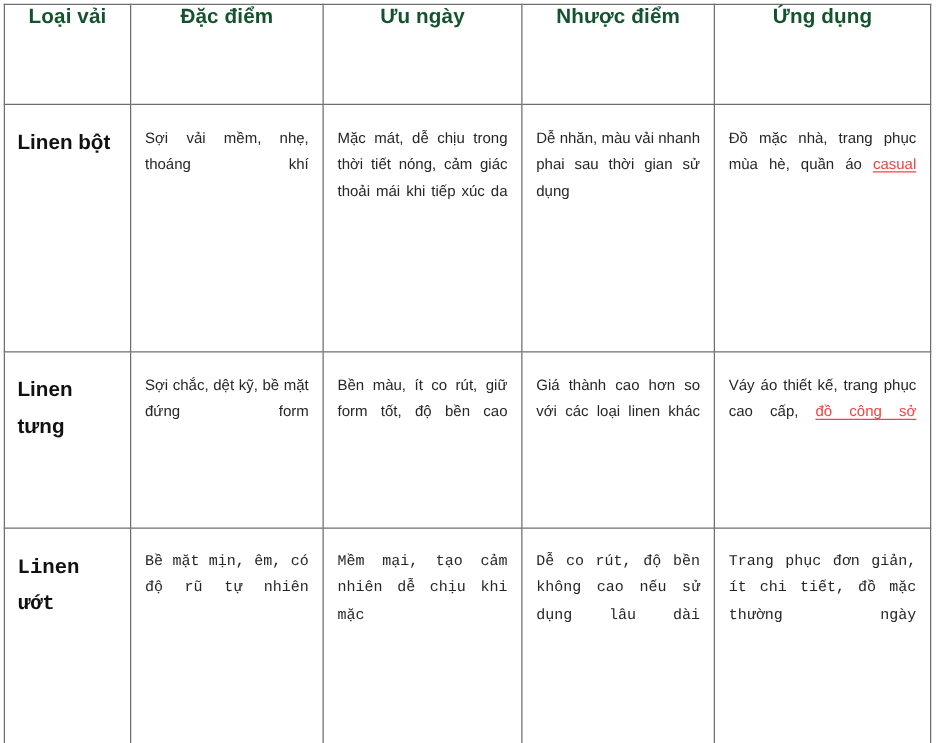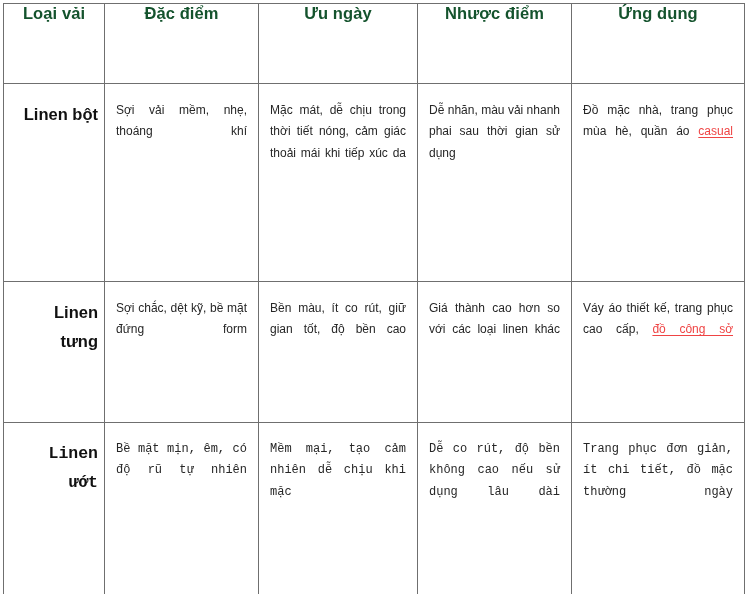--- a/index.html
+++ b/index.html
@@ -65,21 +65,21 @@
     font-size: 12px;
     line-height: 1.78;
     text-align: justify;
     text-justify: inter-word;
     color: #262626;
     hyphens: none;
   }
 
   tbody td.rowhead {
     font-weight: bold;
-    text-align: right;
+    text-align: left;
     color: #111111;
     padding-left: 10px;
     padding-right: 6px;
     font-size: 16.5px;
   }
 
   tbody tr.r1 td { height: 198px; }
   tbody tr.r2 td { height: 141px; }
   tbody tr.r3 td { height: 198px; font-family: Liberation Mono, monospace; }
 
@@ -143,21 +143,21 @@
           <span class="cell-text"><span>Đồ mặc nhà, trang phục mùa hè, quần áo </span><a class="inline-link">casual</a><span></span></span>
         </td>
       </tr>
 
       <tr class="r2">
         <td class="rowhead">Linen tưng</td>
         <td>
           <span class="cell-text">Sợi chắc, dệt kỹ, bề mặt đứng form</span>
         </td>
         <td>
-          <span class="cell-text">Bền màu, ít co rút, giữ gian tốt, độ bền cao</span>
+          <span class="cell-text">Bền màu, ít co rút, giữ form tốt, độ bền cao</span>
         </td>
         <td>
           <span class="cell-text">Giá thành cao hơn so với các loại linen khác</span>
         </td>
         <td>
           <span class="cell-text"><span>Váy áo thiết kế, trang phục cao cấp, </span><a class="inline-link">đồ công sở</a><span></span></span>
         </td>
       </tr>
 
       <tr class="r3">

